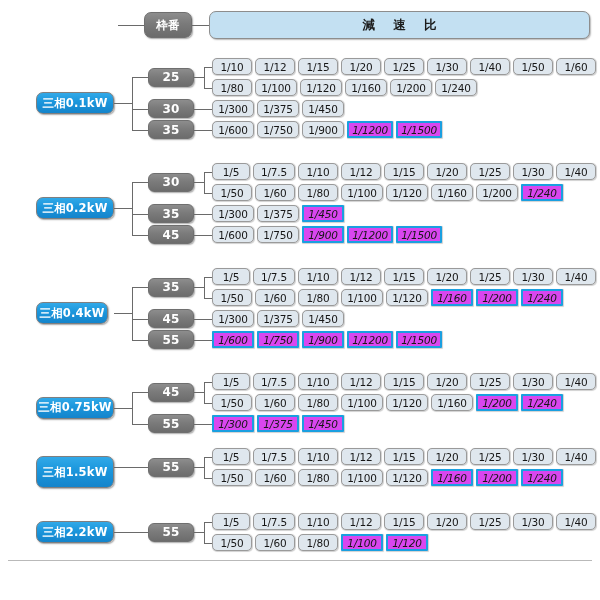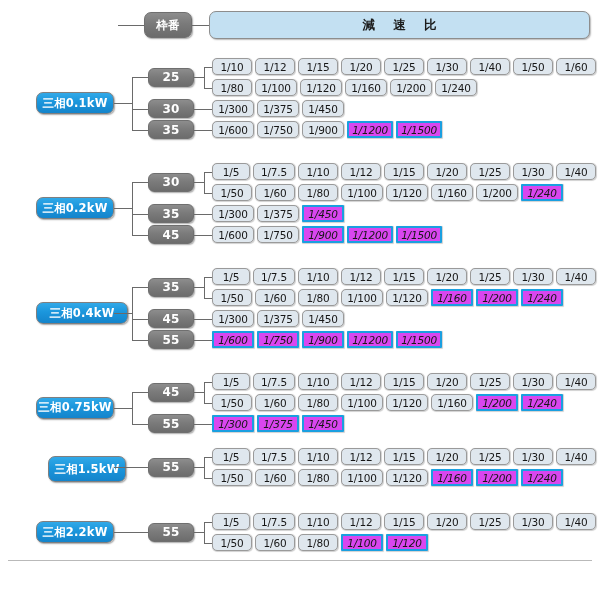--- a/index.html
+++ b/index.html
@@ -227,21 +227,21 @@
       <div class="pill pill-frame" style="left:148px; top:309px; width:46px; height:19px; display:flex; align-items:center; justify-content:center;">45</div>
       <div class="ln lnh" style="left:194px; top:318.5px; width:10px;"></div>
       <div class="chip hl" style="left:212px; top:331px; width:42px;">1/600</div>
       <div class="chip hl" style="left:257px; top:331px; width:42px;">1/750</div>
       <div class="chip hl" style="left:302px; top:331px; width:42px;">1/900</div>
       <div class="chip hl" style="left:347px; top:331px; width:46px;">1/1200</div>
       <div class="chip hl" style="left:396px; top:331px; width:46px;">1/1500</div>
       <div class="ln lnh" style="left:204px; top:339.5px; width:8px;"></div>
       <div class="pill pill-frame" style="left:148px; top:330px; width:46px; height:19px; display:flex; align-items:center; justify-content:center;">55</div>
       <div class="ln lnh" style="left:194px; top:339.5px; width:10px;"></div>
-      <div class="pill pill-blue" style="left:36px; top:302.25px; width:92px; height:22px;">三相0.4kW</div>
+      <div class="pill pill-blue" style="left:36px; top:302.25px; width:72px; height:22px;">三相0.4kW</div>
       <div class="ln lnh" style="left:114px; top:313.25px; width:18px;"></div>
       <div class="ln lnv" style="left:132px; top:287px; height:52.5px;"></div>
       <div class="ln lnh" style="left:132px; top:287px; width:16px;"></div>
       <div class="ln lnh" style="left:132px; top:318.5px; width:16px;"></div>
       <div class="ln lnh" style="left:132px; top:339.5px; width:16px;"></div>
       <div class="chip" style="left:212px; top:373px; width:38px;">1/5</div>
       <div class="chip" style="left:253px; top:373px; width:42px;">1/7.5</div>
       <div class="chip" style="left:298px; top:373px; width:40px;">1/10</div>
       <div class="chip" style="left:341px; top:373px; width:40px;">1/12</div>
       <div class="chip" style="left:384px; top:373px; width:40px;">1/15</div>
@@ -288,21 +288,21 @@
       <div class="chip" style="left:298px; top:469px; width:40px;">1/80</div>
       <div class="chip" style="left:341px; top:469px; width:42px;">1/100</div>
       <div class="chip" style="left:386px; top:469px; width:42px;">1/120</div>
       <div class="chip hl" style="left:431px; top:469px; width:42px;">1/160</div>
       <div class="chip hl" style="left:476px; top:469px; width:42px;">1/200</div>
       <div class="chip hl" style="left:521px; top:469px; width:42px;">1/240</div>
       <div class="ln lnh" style="left:204px; top:477.5px; width:8px;"></div>
       <div class="pill pill-frame" style="left:148px; top:457.5px; width:46px; height:19px; display:flex; align-items:center; justify-content:center;">55</div>
       <div class="ln lnh" style="left:194px; top:467px; width:10px;"></div>
       <div class="ln lnv" style="left:204px; top:456.5px; height:21px;"></div>
-      <div class="pill pill-blue" style="left:36px; top:456px; width:78px; height:26px;margin-left:12px;">三相1.5kW</div>
+      <div class="pill pill-blue" style="left:36px; top:456px; width:78px; height:32px;">三相1.5kW</div>
       <div class="ln lnh" style="left:114px; top:467px; width:18px;"></div>
       <div class="ln lnh" style="left:132px; top:467px; width:16px;"></div>
       <div class="chip" style="left:212px; top:513px; width:38px;">1/5</div>
       <div class="chip" style="left:253px; top:513px; width:42px;">1/7.5</div>
       <div class="chip" style="left:298px; top:513px; width:40px;">1/10</div>
       <div class="chip" style="left:341px; top:513px; width:40px;">1/12</div>
       <div class="chip" style="left:384px; top:513px; width:40px;">1/15</div>
       <div class="chip" style="left:427px; top:513px; width:40px;">1/20</div>
       <div class="chip" style="left:470px; top:513px; width:40px;">1/25</div>
       <div class="chip" style="left:513px; top:513px; width:40px;">1/30</div>

